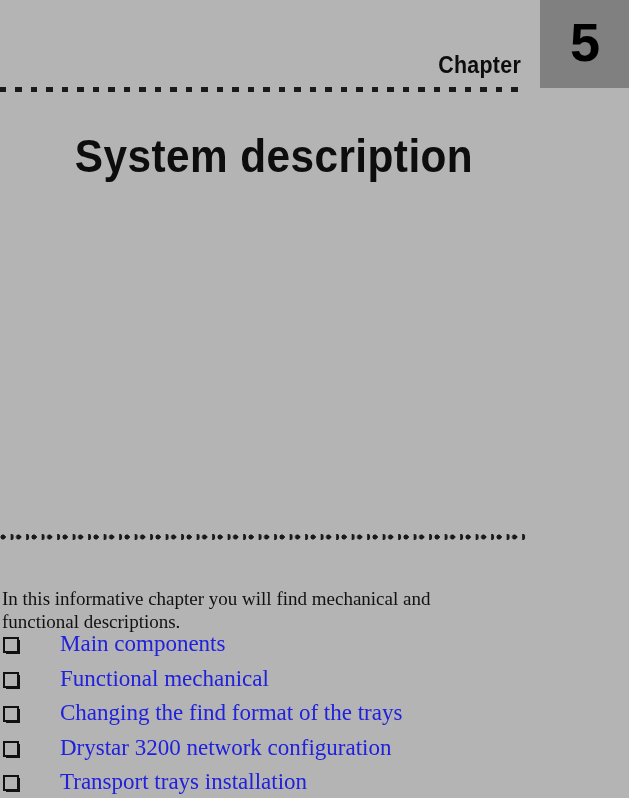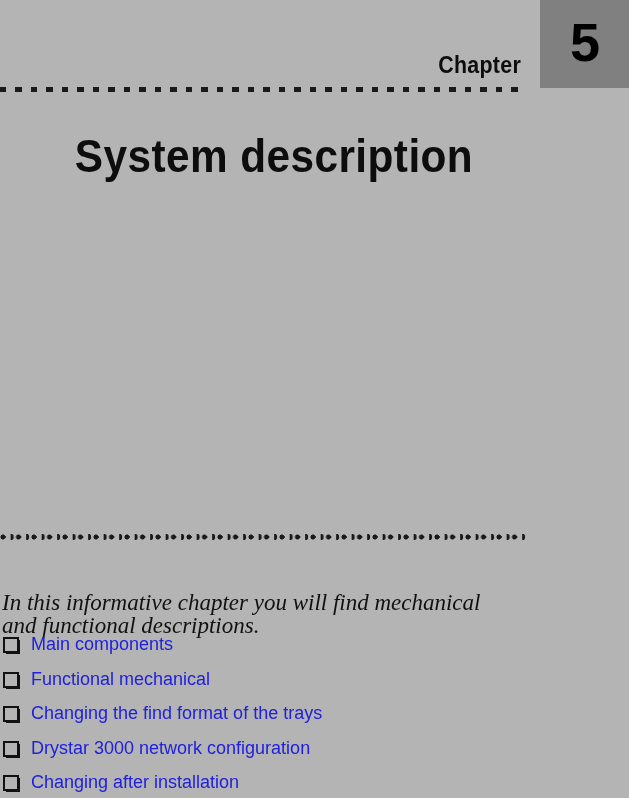--- a/index.html
+++ b/index.html
@@ -120,24 +120,23 @@
   }
 
   
 
   .intro {
     position: absolute;
     left: 2px;
     top: 569px;
     width: 500px;
     font-family: "Liberation Serif", "DejaVu Serif", serif;
-    font-size: 23px;
+    font-size: 19px;
     line-height: 22.5px;
     color: #111111;
-    font-style: italic;
   }
 
   
 
   .toc-list {
     position: absolute;
     left: 0;
     top: 632px;
     width: 629px;
     margin: 0;
@@ -176,23 +175,23 @@
     left: 0;
     top: 0;
     width: 12px;
     height: 12px;
     border: 2px solid #111111;
     background: #b4b4b4;
   }
 
   .toc-link {
     display: inline-block;
-    margin-left: 8px;
-    font-family: Liberation Sans, sans-serif;
-    font-size: 18px;
+    margin-left: 37px;
+    font-family: Liberation Serif, serif;
+    font-size: 23px;
     line-height: 24px;
     color: #2020dd;
     text-decoration: none;
     white-space: nowrap;
   }
 </style>
 </head>
 <body>
 
 <div class="page">
@@ -235,26 +234,26 @@
           <span class="sq-face"></span>
       </span>
       <a class="toc-link" href="#">Changing the find format of the trays</a>
     </li>
 
     <li class="toc-item">
       <span class="toc-bullet">
         <span class="sq-shadow"></span>
           <span class="sq-face"></span>
       </span>
-      <a class="toc-link" href="#">Drystar 3000 network configuration</a>
-    </li>
-
-    <li class="toc-item">
-      <span class="toc-bullet">
-        <span class="sq-shadow"></span>
-          <span class="sq-face"></span>
-      </span>
-      <a class="toc-link" href="#">Changing after installation</a>
+      <a class="toc-link" href="#">Drystar 3200 network configuration</a>
+    </li>
+
+    <li class="toc-item">
+      <span class="toc-bullet">
+        <span class="sq-shadow"></span>
+          <span class="sq-face"></span>
+      </span>
+      <a class="toc-link" href="#">Transport trays installation</a>
     </li>
 
   </ul>
 
 </div>
 
 </body></html>

